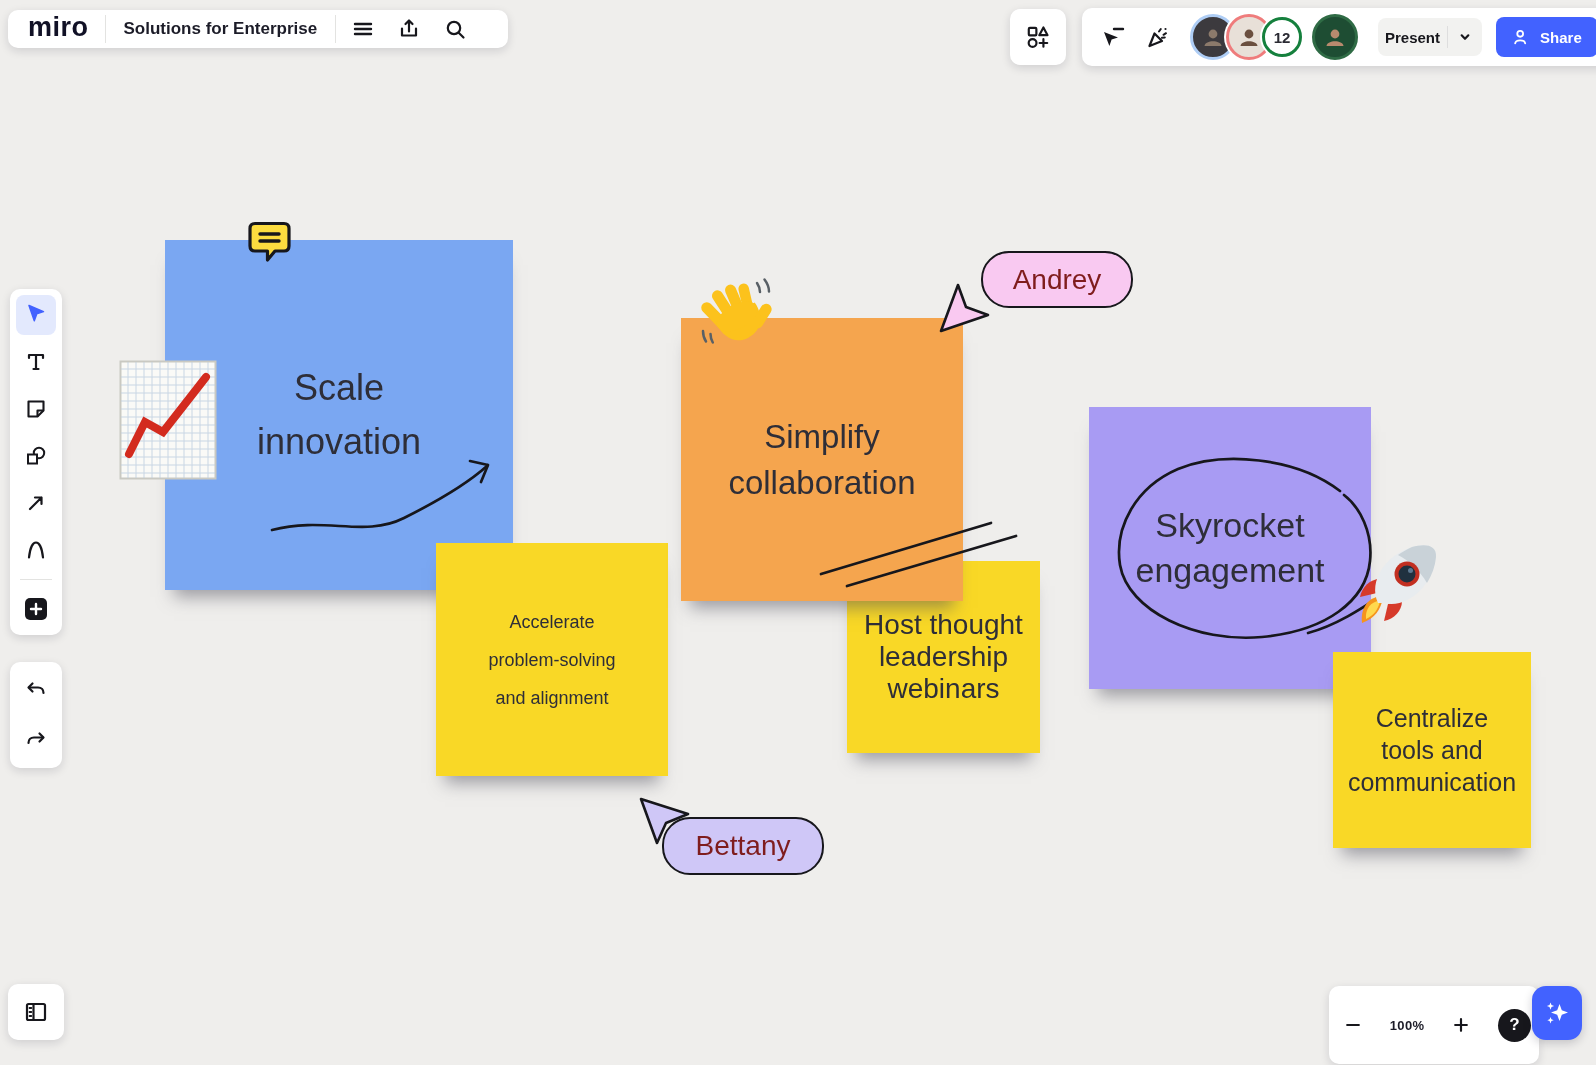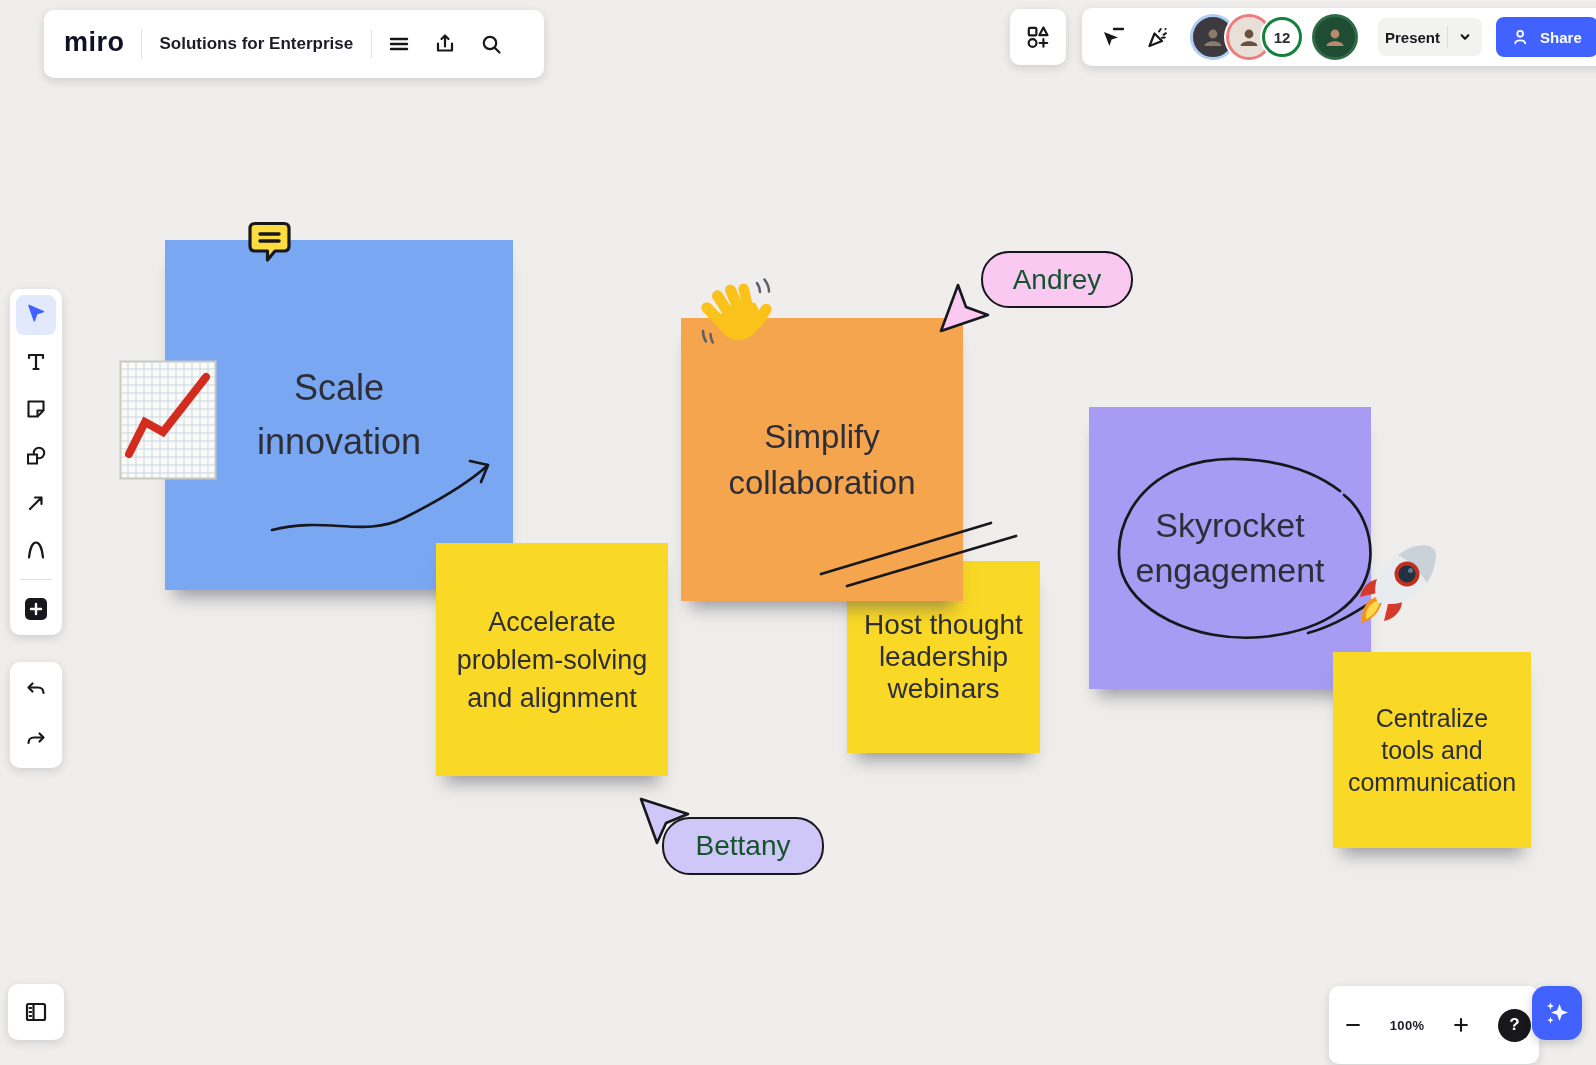--- a/index.html
+++ b/index.html
@@ -6,21 +6,21 @@
   .stage{position:relative;width:1596px;height:1065px;background:#efeeec;overflow:hidden;
          font-family:"Liberation Sans",sans-serif;color:#17171c;}
   .panel{position:absolute;background:#ffffff;border-radius:10px;
          box-shadow:0 3px 10px rgba(20,20,40,.14);display:flex;align-items:center;}
   .iconbtn{display:flex;align-items:center;justify-content:center;width:38px;height:38px;
            border-radius:8px;cursor:pointer;flex:0 0 auto;}
   svg{display:block;}
   .vdiv{width:1px;height:28px;background:#e3e3e1;flex:0 0 auto;}
 
   
-  .hl{left:8px;top:10px;width:480px;height:68px;padding:0 10px;gap:8px;margin-left:36px;}
+  .hl{left:8px;top:10px;width:480px;height:38px;padding:0 10px;gap:8px;}
   .logo{font-size:27px;font-weight:700;letter-spacing:.5px;color:#111126;padding:0 8px 4px 10px;}
   .board-title{font-size:17px;font-weight:600;color:#1c1c28;padding:0 10px;white-space:nowrap;}
 
   
   .apps{left:1010px;top:9px;width:56px;height:56px;justify-content:center;}
   .hr{left:1082px;top:8px;width:506px;height:58px;padding:0 12px;gap:6px;}
   .avatars{display:flex;align-items:center;margin-left:8px;}
   .av{width:40px;height:40px;border-radius:50%;box-shadow:0 0 0 2px #fff;overflow:hidden;
       display:flex;align-items:center;justify-content:center;flex:0 0 auto;}
   .av + .av{margin-left:-10px;}
@@ -50,28 +50,28 @@
   .aibtn{position:absolute;left:1532px;top:986px;width:50px;height:54px;border-radius:14px;
          background:#4262ff;display:flex;align-items:center;justify-content:center;cursor:pointer;
          box-shadow:0 3px 10px rgba(20,20,40,.2);}
 
   
   .sticky{position:absolute;display:flex;flex-direction:column;align-items:center;justify-content:center;
           text-align:center;color:#2e2e38;box-shadow:0 16px 16px -9px rgba(75,75,90,.5);cursor:pointer;}
   .sticky div{width:100%;}
   .st-scale{left:165px;top:240px;width:348px;height:350px;background:#7aa7f2;font-size:36px;line-height:54px;}
   .st-simplify{left:681px;top:318px;width:282px;height:283px;background:#f5a54e;font-size:33px;line-height:46px;}
-  .st-accel{left:436px;top:543px;width:232px;height:233px;background:#f9d826;font-size:27px;line-height:38px;}
+  .st-accel{left:436px;top:543px;width:232px;height:233px;background:#f9d826;font-size:18px;line-height:38px;}
   .st-host{left:847px;top:561px;width:193px;height:192px;background:#f9d826;font-size:28px;line-height:32px;}
   .st-sky{left:1089px;top:407px;width:282px;height:282px;background:#a89bf3;font-size:34px;line-height:45px;}
   .st-central{left:1333px;top:652px;width:198px;height:196px;background:#f9d826;font-size:25px;line-height:32px;}
 
   .doodle,.emoji,.badge,.cursor{position:absolute;}
   .pill{position:absolute;display:flex;align-items:center;justify-content:center;
-        border:2.5px solid #17171c;border-radius:28px;font-size:28px;color:#14532d;font-weight:500;}
+        border:2.5px solid #17171c;border-radius:28px;font-size:28px;color:#7f1d1d;font-weight:500;}
   .pill-andrey{left:981px;top:251px;width:148px;height:53px;background:#f9c9f1;}
   .pill-bettany{left:662px;top:817px;width:158px;height:54px;background:#cfc7f7;}
 </style>
 </head>
 <body>
 
 <div class="stage">
 
   <div style="position:absolute;inset:0;">
 

